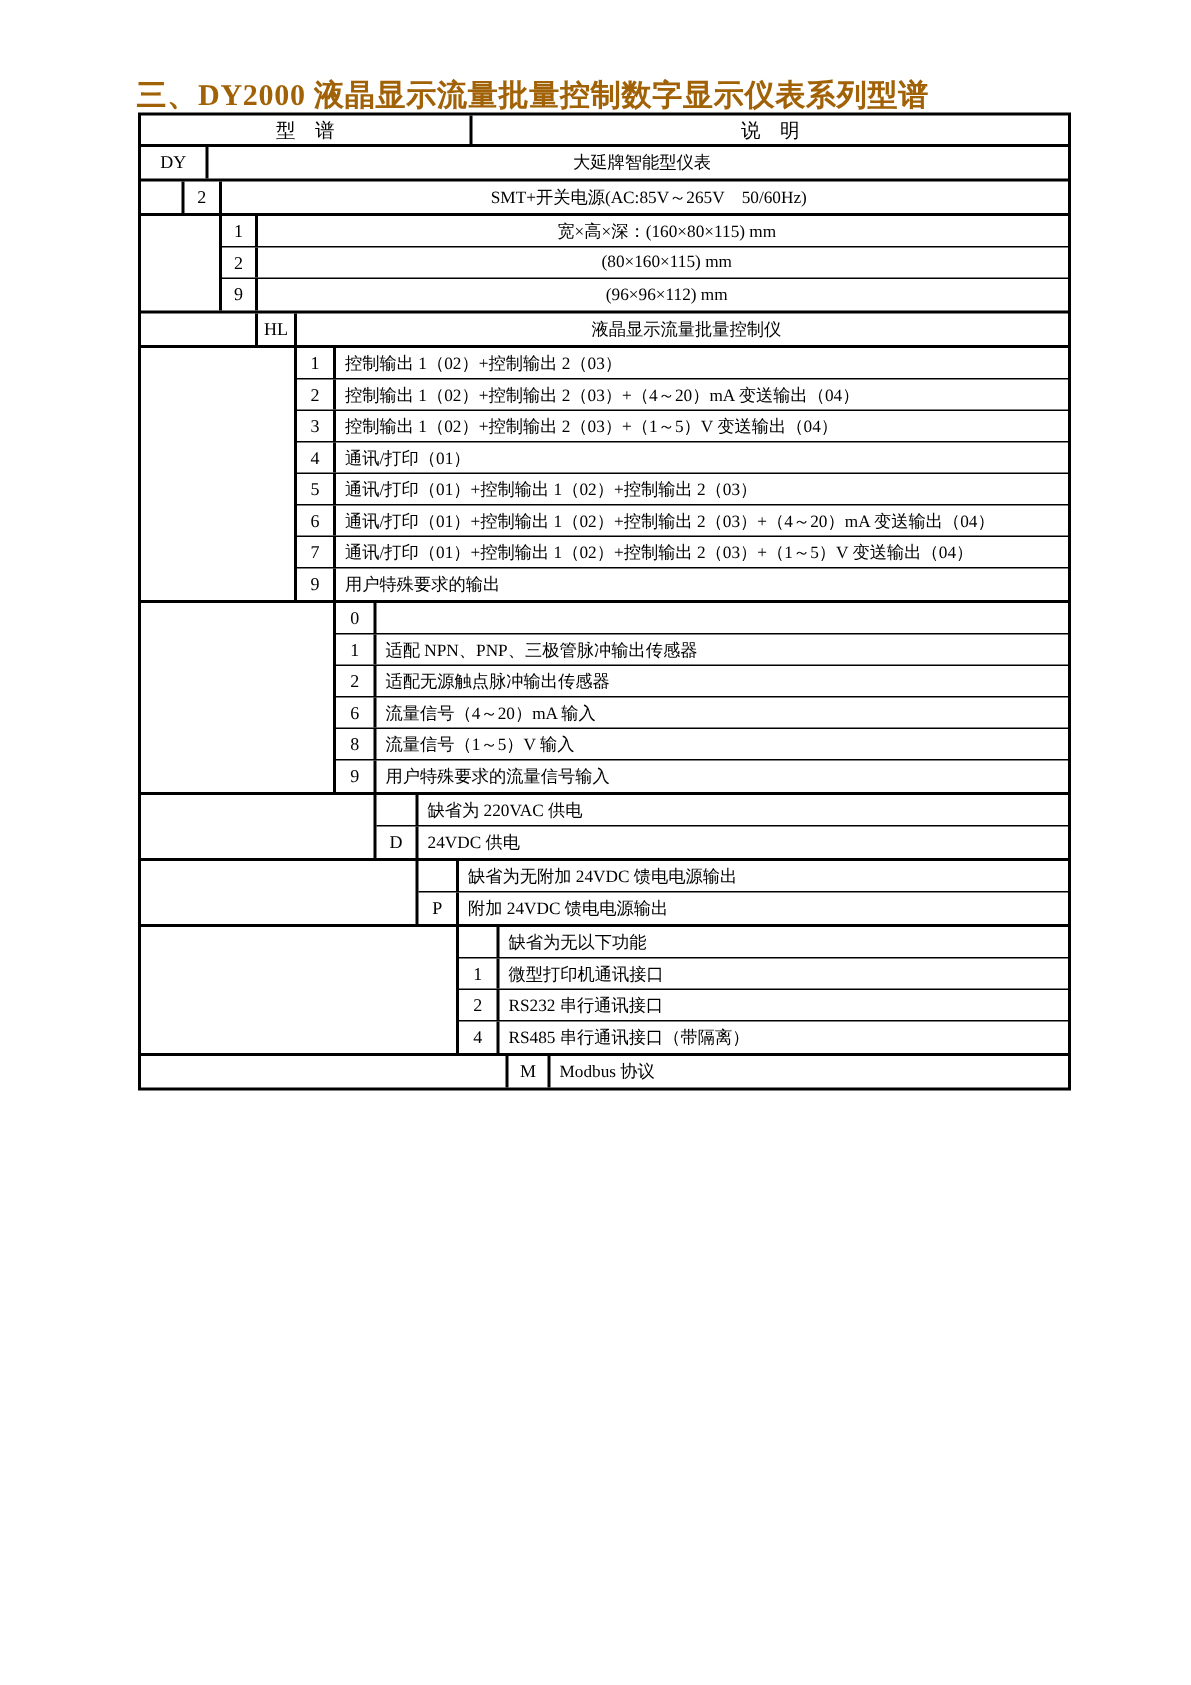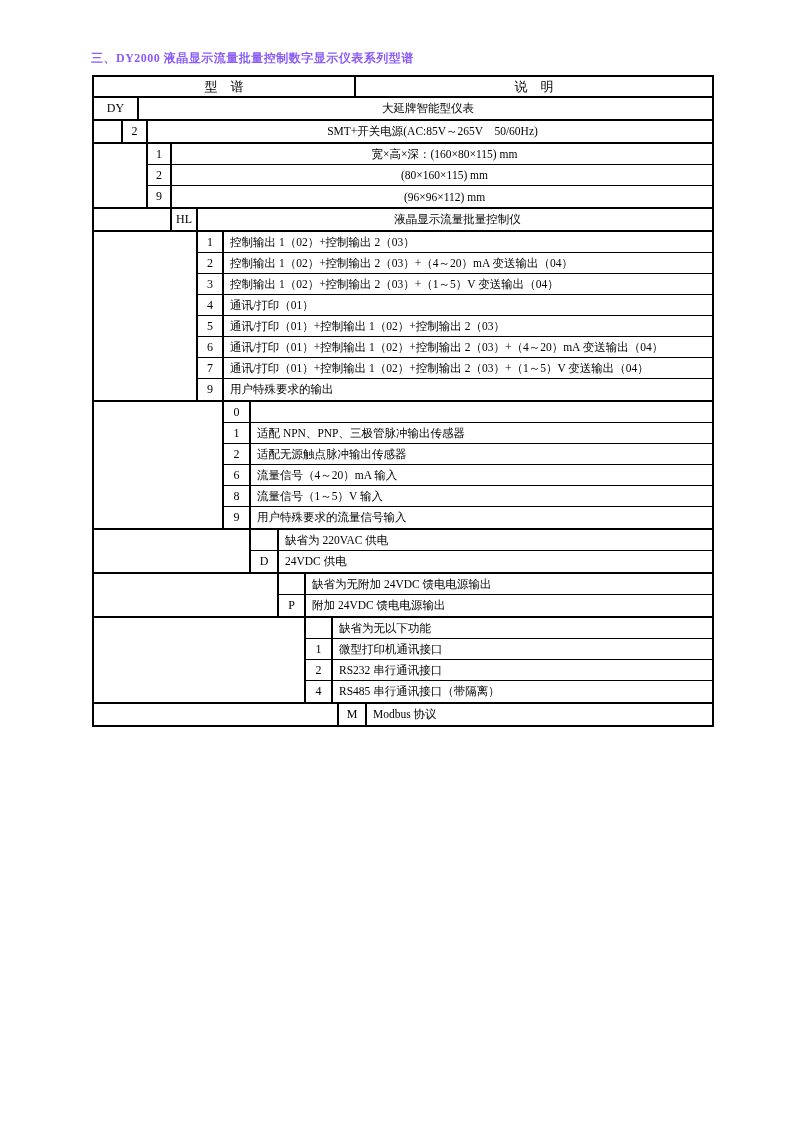--- a/index.html
+++ b/index.html
@@ -6,37 +6,37 @@
   html, body { background: #ffffff; }
   body {
     width: 794px; height: 1123px;
     position: relative;
     font-family: "Liberation Serif", "DejaVu Serif", serif;
     color: #000;
     overflow: hidden;
   }
   .title {
     position: absolute; left: 91px; top: 50px;
-    font-size: 12px; font-weight: bold;
-    color: #8b5cf6;
+    font-size: 20px; font-weight: bold;
+    color: #a16207;
     letter-spacing: 0.5px;
     white-space: nowrap;
   }
   .spectrum-table {
     position: absolute; left: 92px; top: 75px;
     width: 622px;
     border: 2px solid #000;
     background: #fff;
   }
   .thead { display: flex; height: 21px; border-bottom: 2px solid #000; }
   .th {
     display: flex; align-items: center; justify-content: center;
     font-size: 13px;
   }
-  .th-left { width: 262px; border-right: 2px solid #000; }
+  .th-left { width: 221px; border-right: 2px solid #000; }
   .th-right { flex: 1; }
   .group { display: flex; border-bottom: 2px solid #000; }
   .group:last-child { border-bottom: none; }
   .spacer { flex: none; border-right: 2px solid #000; }
   .rows { flex: 1; display: flex; flex-direction: column; min-width: 0; }
   .row { display: flex; height: 21px; flex: none; border-bottom: 1px solid #000; min-width: 0; }
   .row:last-child { border-bottom: none; }
   .code {
     flex: none; border-right: 2px solid #000;
     display: flex; align-items: center; justify-content: center;

